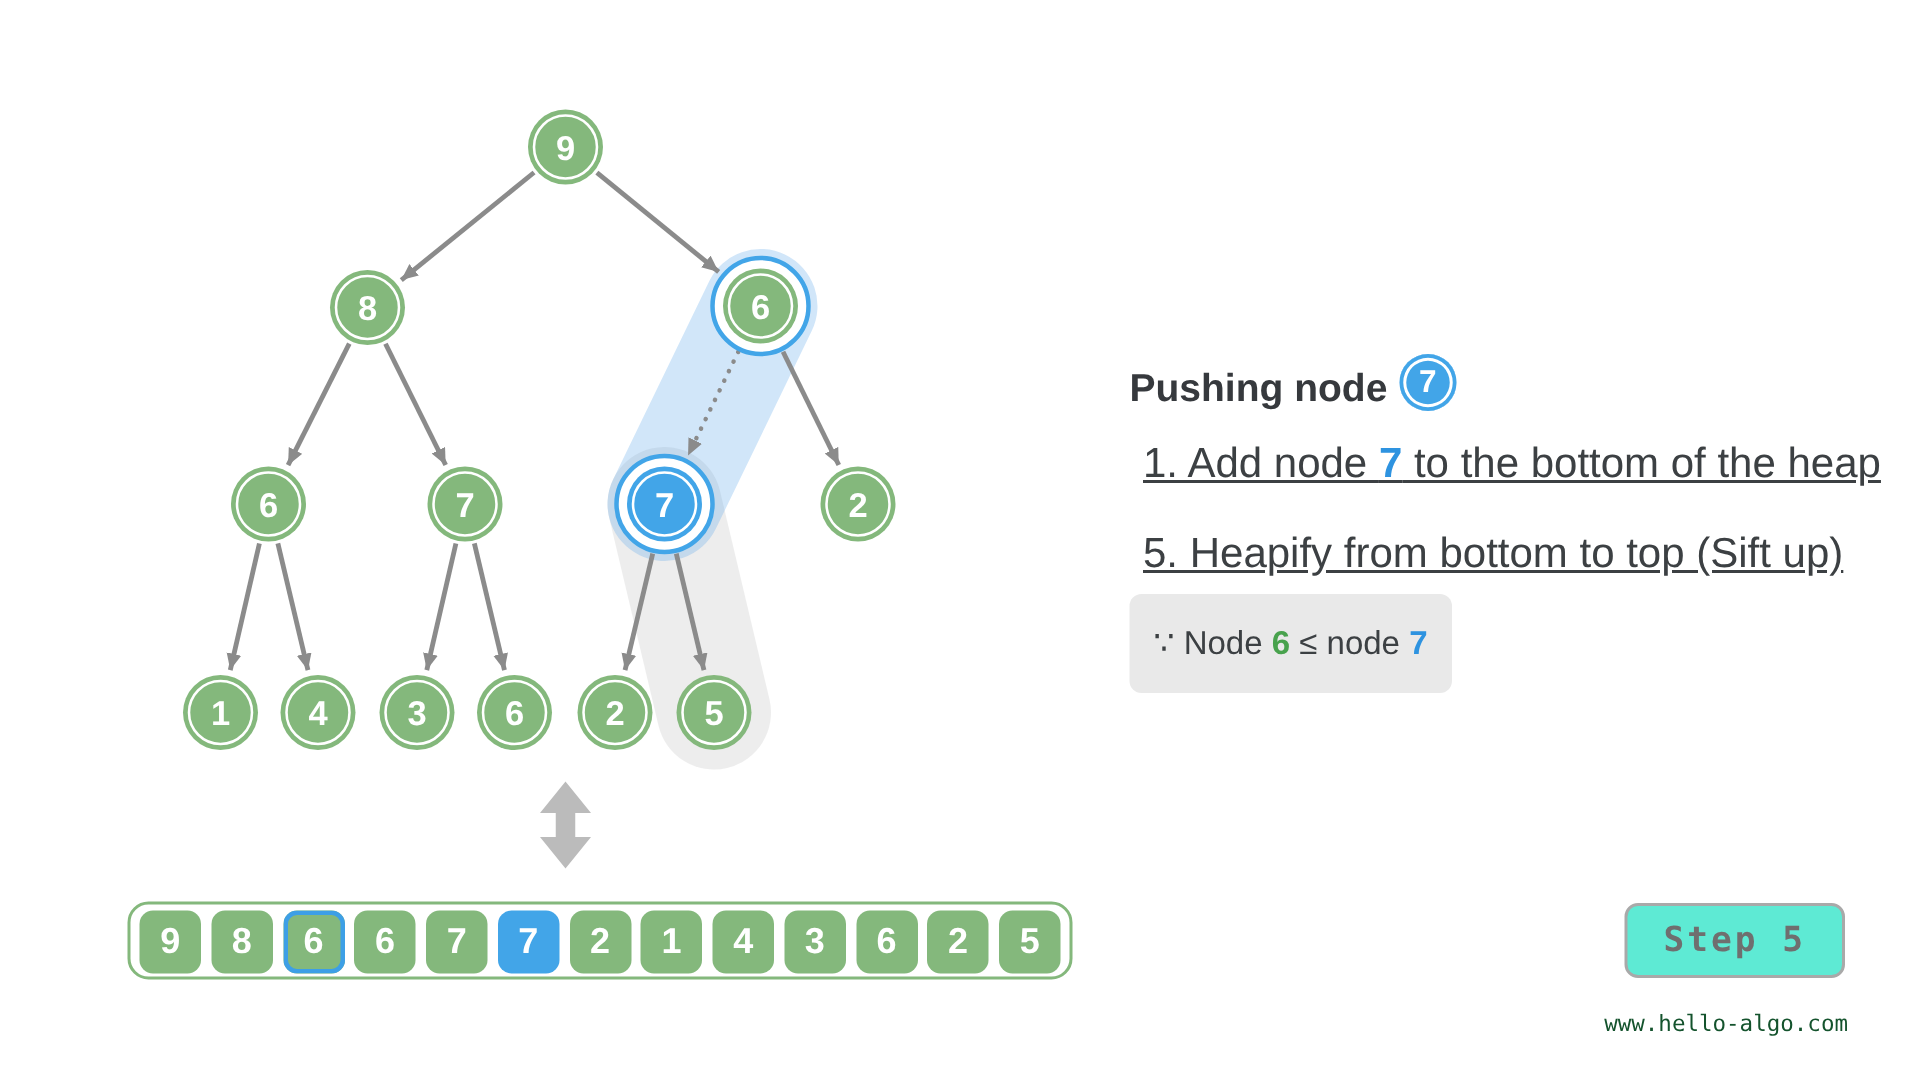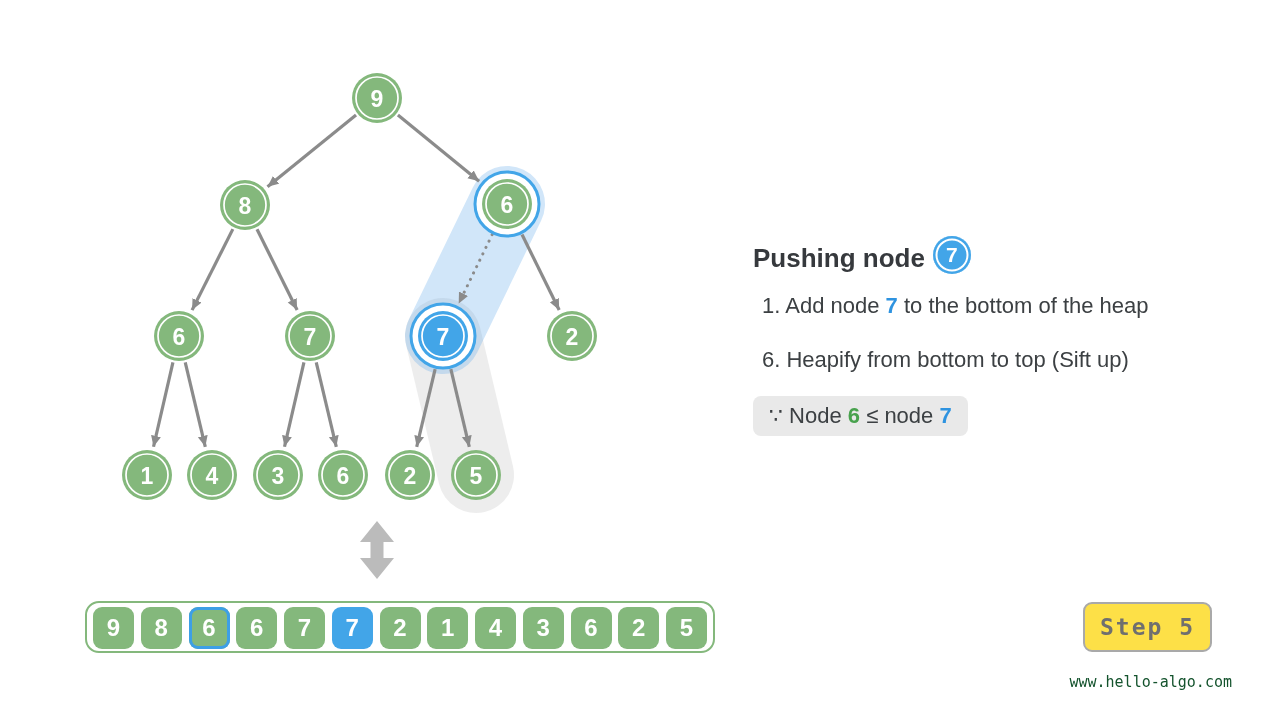--- a/index.html
+++ b/index.html
@@ -20,28 +20,28 @@
     font-size:26px; font-weight:700; color:#36393d; white-space:pre;margin-top:24px;
   }
   .badge {
     width:38px; height:38px; border-radius:50%;
     background:#42a5e8; color:#fff;
     display:flex; align-items:center; justify-content:center;
     font-size:21px; font-weight:700; margin:0 8px;
     box-shadow: inset 0 0 0 2.5px #42a5e8, inset 0 0 0 4.5px #ffffff;
     flex:0 0 auto;
   }
-  .steps { position:absolute; left:762px; top:293px; font-size:22px; color:#3c4043; }
+  .steps { position:absolute; left:762px; top:293px; font-size:28px; color:#3c4043;text-decoration:underline; }
   .step-line { margin-bottom:28px; white-space:pre; }
   .hl-blue  { color:#2e93e0; font-weight:700; }
   .hl-green { color:#48a24d; font-weight:700; }
   .note {
     position:absolute; left:753px; top:396px;
     background:#e9e9e9; border-radius:8px;
-    padding:7px 16px; font-size:22px; color:#3c4043; white-space:pre;text-align:center;
+    padding:20px 16px; font-size:22px; color:#3c4043; white-space:pre;text-align:center;
   }
 
   
   .array-outer {
     position:absolute; left:85px; top:601px;
     width:630px; height:52px;
     border:2px solid #84b87c; border-radius:14px;
     padding:4px 6px; background:#ffffff;
   }
   .array-cells { display:flex; justify-content:space-between; height:42px; }
@@ -50,23 +50,23 @@
     background:#84b87c; color:#fff;
     font-size:24px; font-weight:700;
     display:flex; align-items:center; justify-content:center;
   }
   .cell.outlined { box-shadow: inset 0 0 0 3px #3d9fe6; }
   .cell.filled   { background:#42a5e8; }
 
   
   .step-indicator {
     position:absolute; left:1083px; top:602px;
-    width:129px; height:50px;
+    width:147px; height:50px;
     border:2px solid #a9a9a9; border-radius:9px;
-    background:#fde047; color:#6f6f6f;
+    background:#5eead4; color:#6f6f6f;
     font-family:"DejaVu Sans Mono","Liberation Mono",monospace;
     font-size:23px; font-weight:700; letter-spacing:2px;
     display:flex; align-items:center; justify-content:center;
   }
   .watermark {
     position:absolute; right:48px; top:673px;
     font-family:"DejaVu Sans Mono","Liberation Mono",monospace;
     font-size:15px; color:#14532d;
   }
 </style>
@@ -167,21 +167,21 @@
 
   <div class="panel-title">
     <span>Pushing node</span>
     <span class="badge">
       <span>7</span>
     </span>
   </div>
 
   <div class="steps">
     <div class="step-line"><span>1. Add node </span><span class="hl-blue">7</span><span> to the bottom of the heap</span></div>
-    <div class="step-line"><span>6. Heapify from bottom to top (Sift up)</span></div>
+    <div class="step-line"><span>5. Heapify from bottom to top (Sift up)</span></div>
   </div>
 
   <div class="note"><span>∵</span><span> Node </span><span class="hl-green">6</span><span> ≤ node </span><span class="hl-blue">7</span></div>
 
   <div class="array-outer">
     <div class="array-cells" id="array-cells">
         <div class="cell">9</div>
         <div class="cell">8</div>
         <div class="cell outlined">6</div>
         <div class="cell">6</div>

